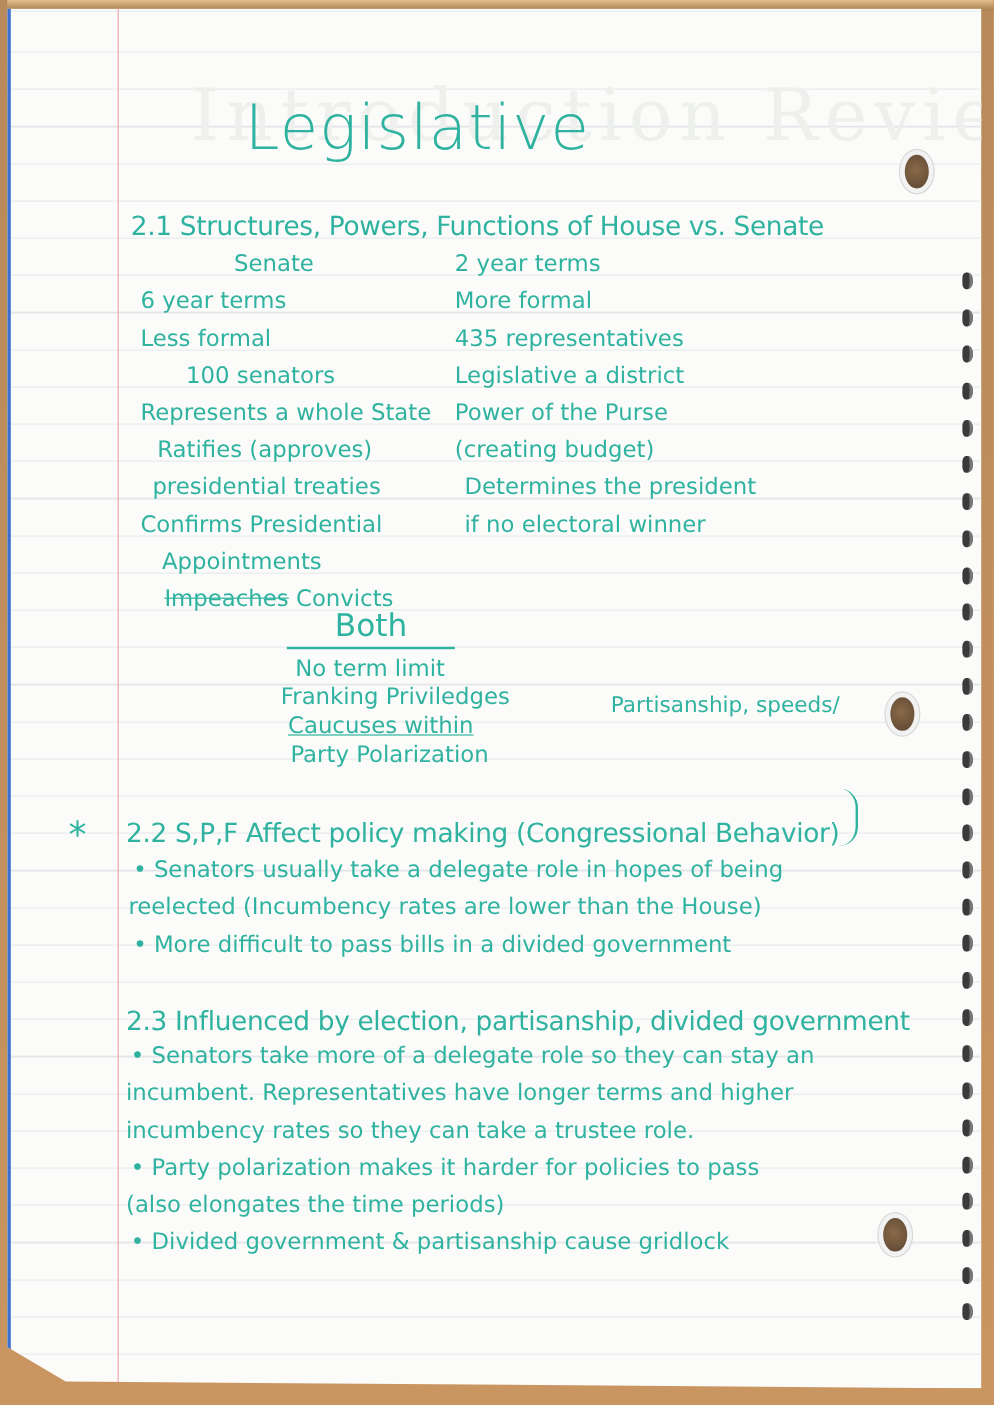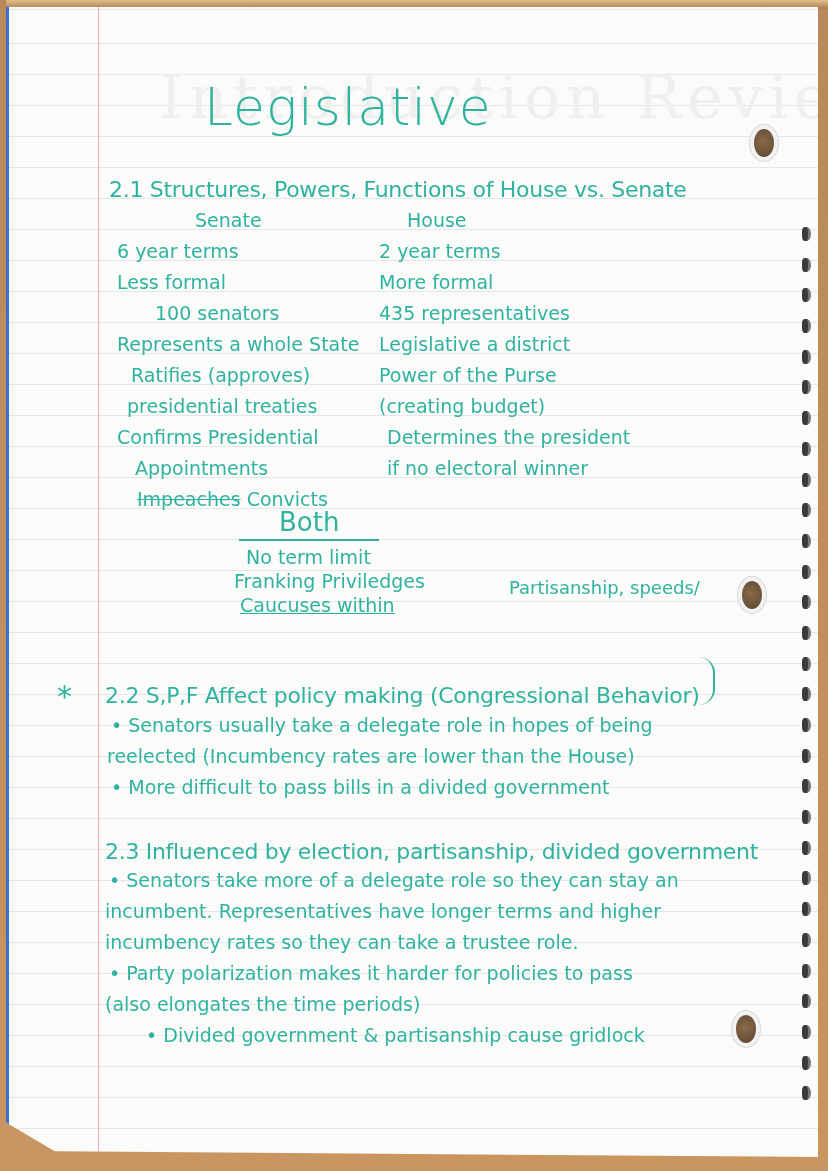--- a/index.html
+++ b/index.html
@@ -101,36 +101,36 @@
     <div style="padding-left:10px;">presidential treaties</div>
     <div>Confirms Presidential</div>
     <div style="padding-left:18px;">Appointments</div>
     <div style="padding-left:20px;">
       <span class="strike">Impeaches</span>
       <span>Convicts</span>
     </div>
   </div>
 
   <div class="ink col" style="left:370px; top:198px;">
-    <div style="padding-left:28px;">House</div>
     <div>2 year terms</div>
     <div>More formal</div>
     <div>435 representatives</div>
     <div>Legislative a district</div>
     <div>Power of the Purse</div>
     <div>(creating budget)</div>
     <div style="padding-left:8px;">Determines the president</div>
     <div style="padding-left:8px;">if no electoral winner</div>
   </div>
 
   <div class="ink both-head" style="left:230px; top:500px;">Both</div>
   <div class="ink col" style="left:225px; top:538px; line-height:24px;">
     <div style="padding-left:12px;">No term limit</div>
     <div>Franking Priviledges</div>
     <div style="padding-left:6px;text-decoration:underline;">Caucuses within</div>
+    <div style="padding-left:8px;">Party Polarization</div>
   </div>
   <div class="ink col" style="left:490px; top:567px; line-height:27px; font-size:18px;">
     <div style="padding-left:10px;">Partisanship, speeds/</div>
   </div>
   <div class="bracket" style="left:690px; top:650px; width:16px; height:48px;"></div>
 
   <div class="ink star" style="left:48px; top:672px;">*</div>
   <div class="ink h1" style="left:96px; top:676px;">2.2 S,P,F Affect policy making (Congressional Behavior)</div>
   <div class="ink body" style="left:98px; top:703px;">
     <div style="padding-left:4px;">• Senators usually take a delegate role in hopes of being</div>
@@ -138,15 +138,15 @@
     <div style="padding-left:4px;">• More difficult to pass bills in a divided government</div>
   </div>
 
   <div class="ink h1" style="left:96px; top:832px;">2.3 Influenced by election, partisanship, divided government</div>
   <div class="ink body" style="left:96px; top:858px;">
     <div style="padding-left:4px;">• Senators take more of a delegate role so they can stay an</div>
     <div>incumbent. Representatives have longer terms and higher</div>
     <div>incumbency rates so they can take a trustee role.</div>
     <div style="padding-left:4px;">• Party polarization makes it harder for policies to pass</div>
     <div>(also elongates the time periods)</div>
-    <div style="padding-left:4px;margin-left:37px;">• Divided government &amp; partisanship cause gridlock</div>
+    <div style="padding-left:4px;">• Divided government &amp; partisanship cause gridlock</div>
   </div>
 </div>
 
 </body></html>

